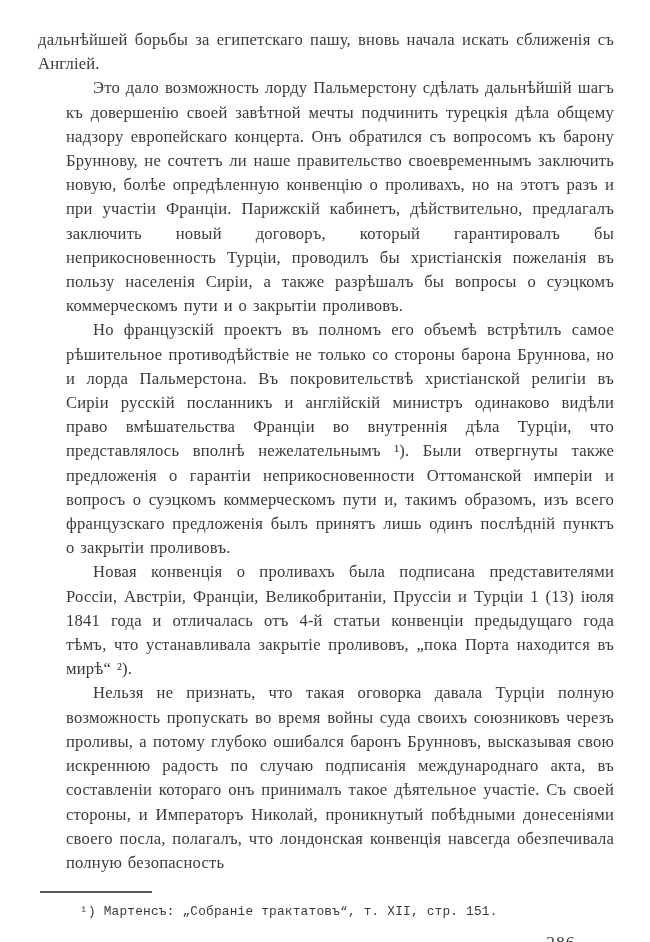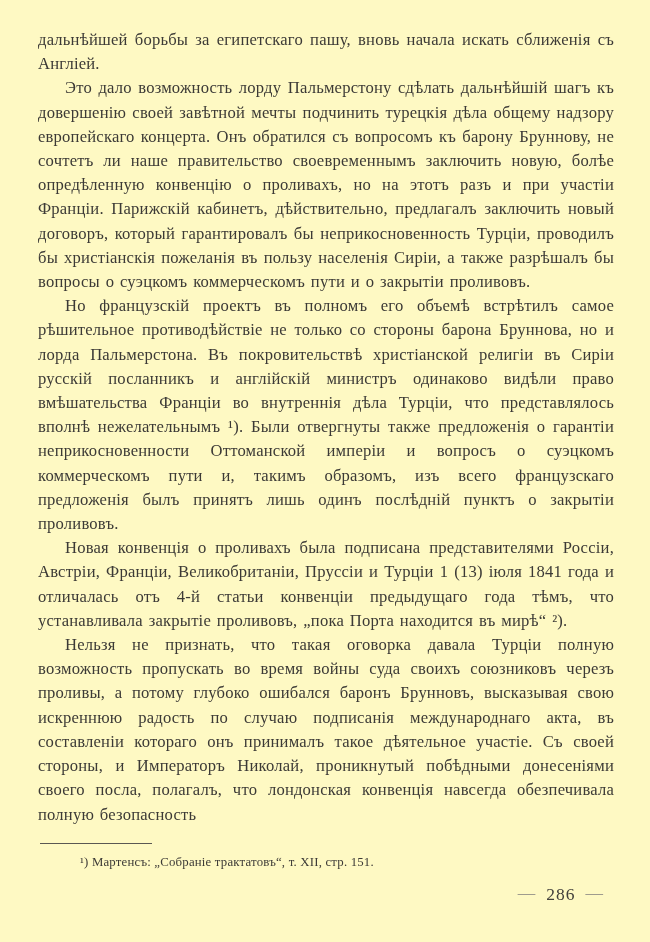--- a/index.html
+++ b/index.html
@@ -5,53 +5,55 @@
   html, body {
     margin: 0;
     padding: 0;
     background: #d8d6d0;
   }
   .scan-page {
     position: relative;
     width: 650px;
     height: 942px;
     margin: 0 auto;
-    background: #fef9c3;
+    background: #ffffff;
     color: #3c3a36;
     font-family: "Liberation Serif", "DejaVu Serif", serif;
     box-sizing: border-box;
     padding: 28px 36px 12px 38px;
     overflow: hidden;
   }
   .body-text p {
     margin: 0;
     font-size: 16.6px;
     line-height: 24.2px;
     text-align: justify;
     letter-spacing: 0.2px;
     word-spacing: 1.5px;
   }
   .body-text p.indent {
     text-indent: 27px;
+    margin-left: 28px;
   }
   .footnote-block {
     margin-top: 16px;
   }
   .footnote-rule {
     width: 112px;
     height: 1.5px;
     background: #5a5852;
     margin: 0 0 10px 2px;
   }
   .footnote {
     font-size: 12.8px;
     line-height: 17.5px;
     margin-left: 42px;
     text-align: left;
     letter-spacing: 0.2px;
+    font-family: Liberation Mono, monospace;
   }
   .page-number-row {
     margin-top: 12px;
     text-align: right;
     font-size: 17.5px;
     letter-spacing: 1px;
   }
   .page-number-row .dash {
     color: #8f8d86;
     padding: 0 10px;

